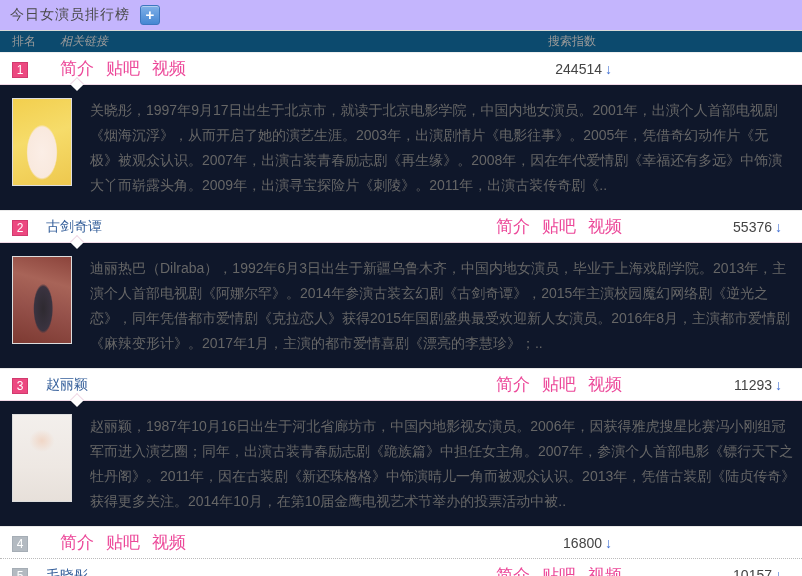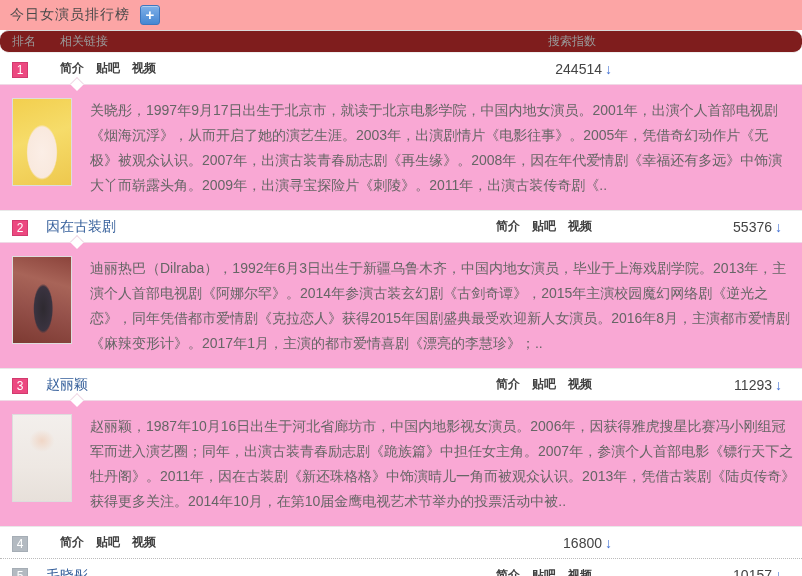--- a/index.html
+++ b/index.html
@@ -1,54 +1,54 @@
 <!DOCTYPE html>
 <html><head>
 <meta charset="utf-8">
 <style>
   * { margin: 0; padding: 0; box-sizing: border-box; }
   html, body { width: 802px; height: 576px; overflow: hidden; background: #fff;
     font-family: "Liberation Sans", "DejaVu Sans", sans-serif; }
 
   
-  .title-bar { height: 30px; background: #fca5a5; display: flex; align-items: center; padding: 0 10px; }
+  .title-bar { height: 30px; background: #c4b5fd; display: flex; align-items: center; padding: 0 10px; }
   .page-title { font-size: 14px; color: #4a4a4a; letter-spacing: 1px; }
   .add-btn { margin-left: 10px; width: 20px; height: 20px; border-radius: 3px; cursor: pointer;
     background: linear-gradient(#7fb0e8, #4687d3); border: 1px solid #3d77bf;
     color: #fff; font-size: 15px; font-weight: bold; line-height: 17px; text-align: center;
     box-shadow: inset 0 1px 0 rgba(255,255,255,.4); }
 
   
   .grid { display: grid; grid-template-columns: 46px 1fr 150px 170px; align-items: center; }
 
   
-  .thead { height: 23px; background: #7f1d1d; border-top: 1px solid #d9d9d9; border-bottom: 1px solid #efefef;
-    font-size: 12px; color: #999; border-radius: 9px; }
+  .thead { height: 23px; background: #0c4a6e; border-top: 1px solid #d9d9d9; border-bottom: 1px solid #efefef;
+    font-size: 12px; color: #999; }
   .thead .h-rank { padding-left: 12px; }
-  .thead .h-links { padding-left: 14px; }
+  .thead .h-links { padding-left: 14px; font-style: italic; }
   .thead .h-index { text-align: right; padding-right: 36px; }
 
   
   .entry-row { height: 32px; position: relative; }
   .entry-row.expanded { border-bottom: 1px solid #f0d9e6; }
   .entry-row.dotted { border-bottom: 1px dotted #bbb; }
   .cell-rank { padding-left: 12px; }
   .rank-badge { display: inline-block; width: 16px; height: 16px; text-align: center;
     font-size: 12px; line-height: 16px; color: #fff; }
   .rank-badge.hot { background: #ec4880; border: 1px solid #d13a6e; line-height: 14px; }
   .rank-badge.normal { background: #b3bac1; border: 1px solid #a5adb5; line-height: 14px; }
   .name-link { font-size: 14px; color: #36609b; text-decoration: none; cursor: pointer; }
   .cell-links { padding-left: 14px; display: flex; gap: 12px; }
-  .mini-link { font-size: 12px; color: #404040; text-decoration: none; cursor: pointer; font-weight: bold; }
+  .mini-link { font-size: 17px; color: #ec4899; text-decoration: none; cursor: pointer; }
   .cell-index { text-align: right; padding-right: 20px; font-size: 14px; color: #444; white-space: nowrap; }
   .trend-down { color: #4472d4; font-weight: bold; font-size: 14px; margin-left: 3px; }
 
   
   .desc-panel { position: relative; display: flex; gap: 18px; padding: 13px 6px 12px 12px;
-    border-bottom: 1px solid #e9e9e9; background: #f9a8d4; }
+    border-bottom: 1px solid #e9e9e9; background: #0f172a; }
   .notch { position: absolute; top: -6px; left: 72px; width: 10px; height: 10px; background: #fff;
     border-left: 1px solid #f0d9e6; border-top: 1px solid #f0d9e6; transform: rotate(45deg); }
   .thumb { flex: 0 0 60px; height: 88px; border: 1px solid #ddd; background: #eee; cursor: pointer; }
   .thumb-1 { background:
       radial-gradient(ellipse 26px 46px at 50% 62%, #fbeee6 0%, #f9e9de 55%, rgba(250,233,222,0) 60%),
       linear-gradient(160deg, #f2cf4e 0%, #f6dc6a 45%, #eec84e 100%); }
   .thumb-2 { background:
       radial-gradient(ellipse 16px 40px at 52% 60%, #2e2a30 0%, #3a3340 55%, rgba(58,51,64,0) 62%),
       linear-gradient(15deg, #7d3a32 0%, #95514a 40%, #a86458 70%, #8c443c 100%); }
   .thumb-3 { background:
@@ -82,21 +82,21 @@
   <span class="cell-index"><span>244514</span><span class="trend-down">↓</span></span>
 </div>
 <div class="desc-panel">
   <div class="notch"></div>
   <div class="thumb thumb-1"></div>
   <div class="bio">关晓彤，1997年9月17日出生于北京市，就读于北京电影学院，中国内地女演员。2001年，出演个人首部电视剧《烟海沉浮》，从而开启了她的演艺生涯。2003年，出演剧情片《电影往事》。2005年，凭借奇幻动作片《无极》被观众认识。2007年，出演古装青春励志剧《再生缘》。2008年，因在年代爱情剧《幸福还有多远》中饰演大丫而崭露头角。2009年，出演寻宝探险片《刺陵》。2011年，出演古装传奇剧《..</div>
 </div>
 
 <div class="entry-row expanded grid">
   <span class="cell-rank"><span class="rank-badge hot">2</span></span>
-  <span class="cell-name"><a class="name-link">因在古装剧</a></span>
+  <span class="cell-name"><a class="name-link">古剑奇谭</a></span>
   <span class="cell-links">
     <a class="mini-link">简介</a>
     <a class="mini-link">贴吧</a>
     <a class="mini-link">视频</a>
   </span>
   <span class="cell-index"><span>55376</span><span class="trend-down">↓</span></span>
 </div>
 <div class="desc-panel">
   <div class="notch"></div>
   <div class="thumb thumb-2"></div>

